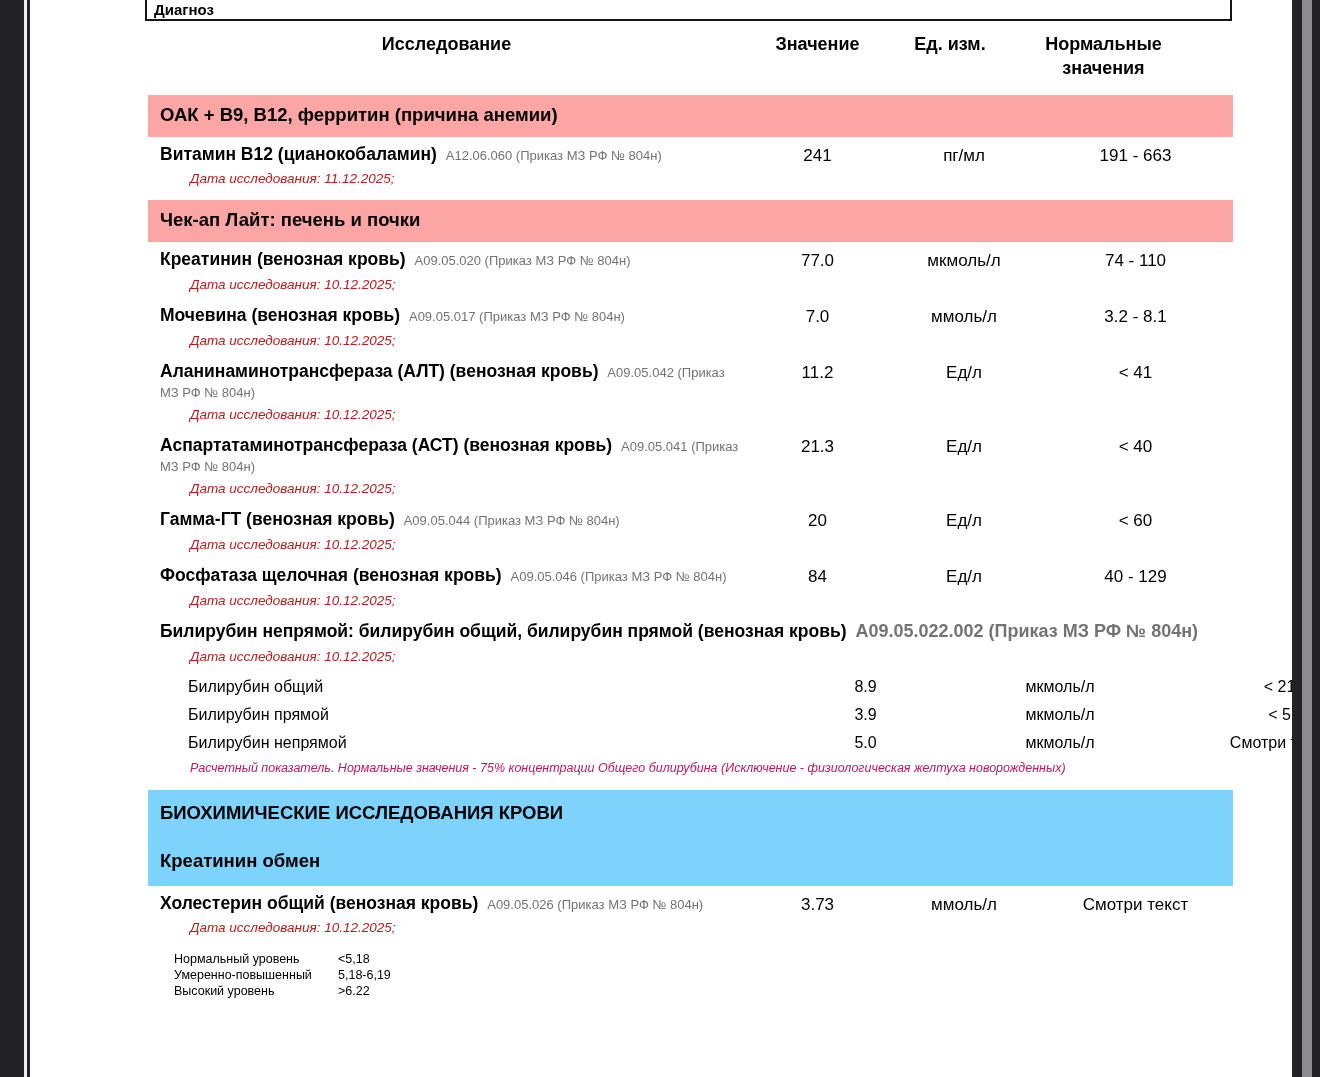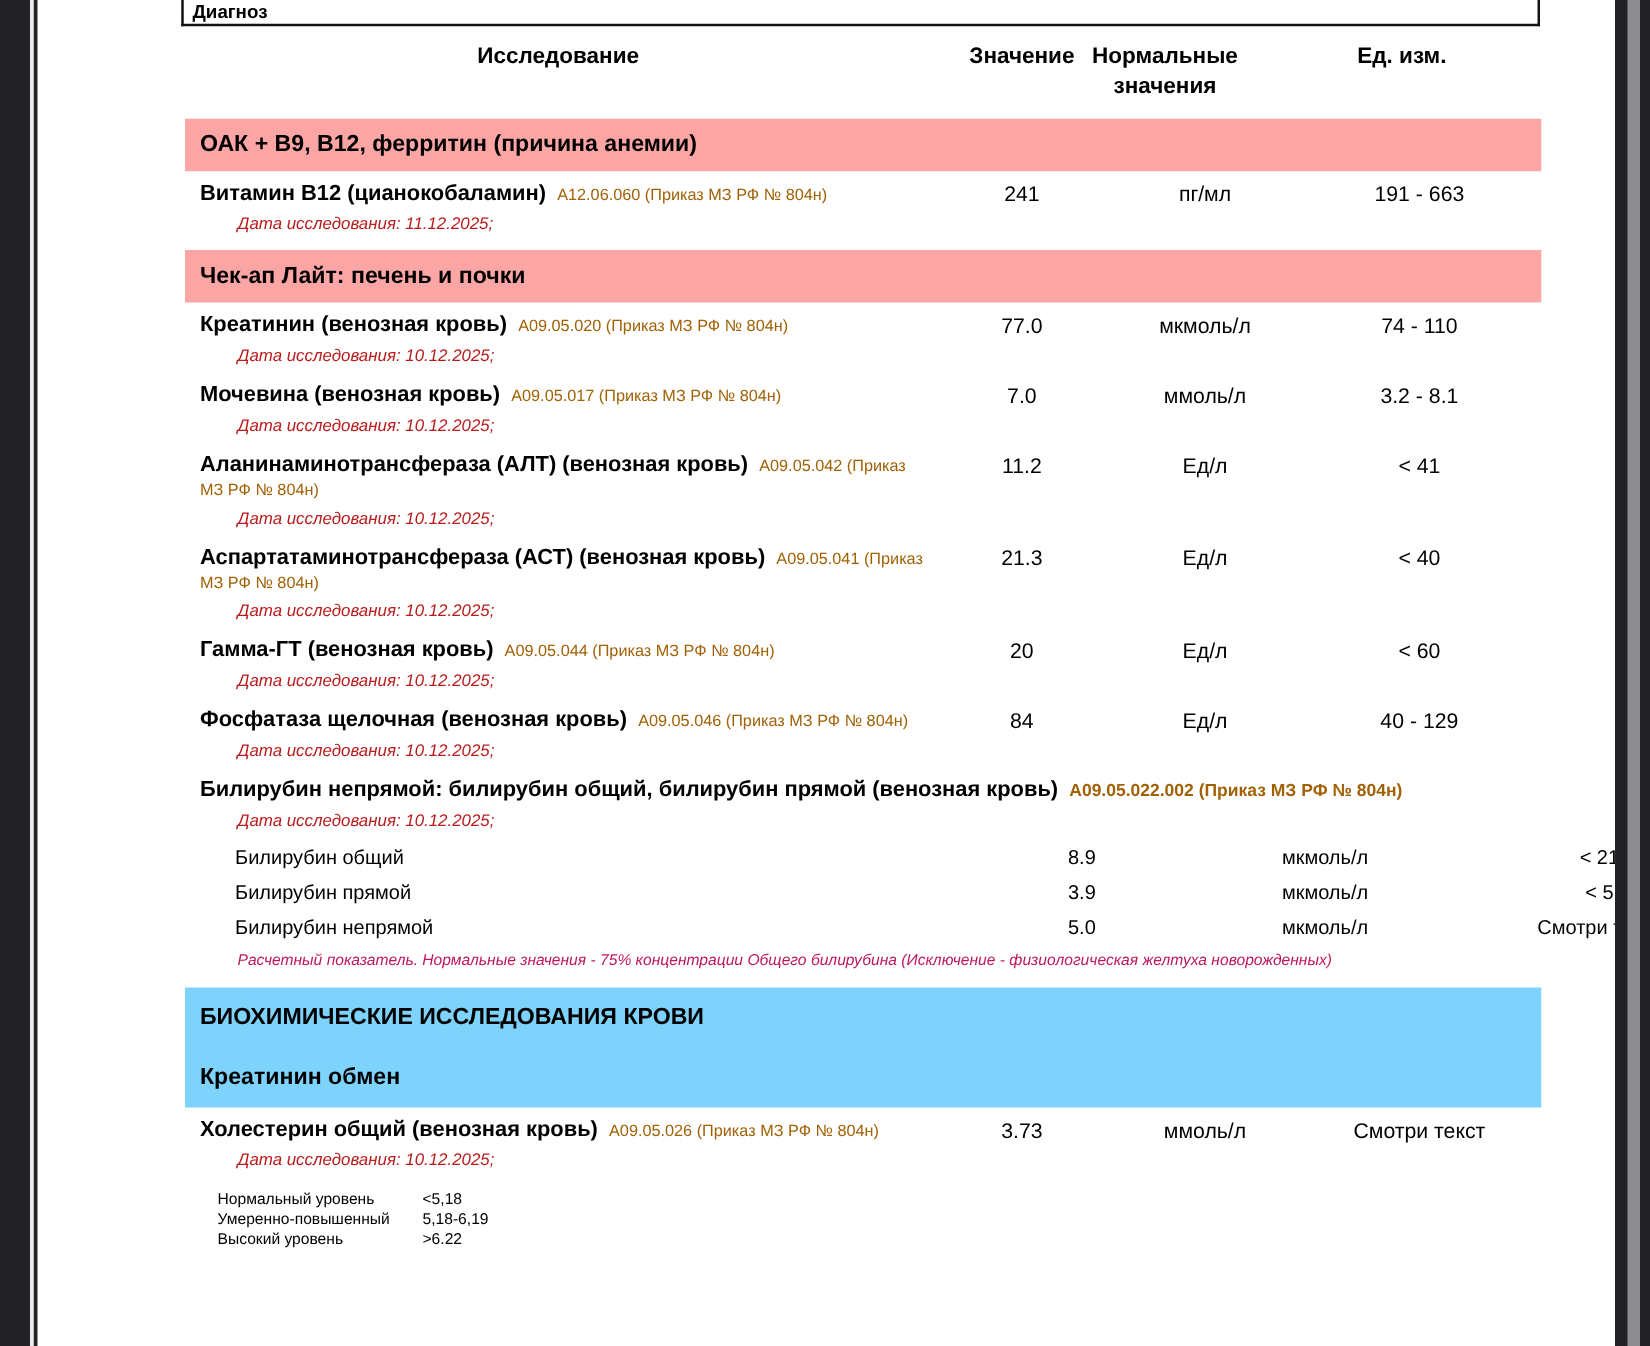--- a/index.html
+++ b/index.html
@@ -38,22 +38,22 @@
   .section { background: #fca5a5; margin: 14px 0 -6px 0; padding: 9px 0 11px 12px;
              font-weight: bold; font-size: 18.5px; }
 
   .band { background: #7dd3fc; margin: 15px 0 -6px 0; padding: 12px 0 14px 12px; }
   .band .band-title { font-weight: bold; font-size: 18.5px; }
   .band .band-title + .band-title { margin-top: 26px; }
 
   .test-row { margin-top: 13px; align-items: start; }
   .name-cell { padding-left: 12px; }
   .test-name { font-weight: bold; font-size: 17.5px; line-height: 1.25; }
-  .test-code { font-weight: normal; font-size: 13px; color: #a16207; text-align: right; }
-  .test-code.bold { font-weight: bold; font-size: 14px; }
+  .test-code { font-weight: normal; font-size: 13px; color: #737373; text-align: right; }
+  .test-code.bold { font-weight: bold; font-size: 18px; }
   .test-date { font-style: italic; font-size: 13.5px; margin: 6px 0 0 30px; color: #b91c1c; }
 
   .cell { font-size: 17px; text-align: center; padding-top: 2px; }
 
   .subrow { margin-top: 10px; align-items: start; gap: 48px; }
   .subrow.first { margin-top: 14px; }
   .subrow .sub-name { padding-left: 40px; font-size: 16px; }
   .subrow .cell { padding-top: 0; font-size: 16px; }
 
   .footnote { margin: 9px 0 0 42px; font-style: italic; font-size: 12.5px; color: #be185d; }
@@ -68,25 +68,25 @@
   <div class="page">
 
     <div class="diag-box">
       <span>Диагноз</span>
     </div>
 
     <div class="content">
       <div class="grid thead">
         <div class="th th-test">Исследование</div>
         <div class="th th-value">Значение</div>
+        <div class="th th-unit">Ед. изм.</div>
         <div class="th th-normal">
           <div>Нормальные</div>
           <div>значения</div>
         </div>
-        <div class="th th-unit">Ед. изм.</div>
       </div>
       <div id="blocks">
           <div class="section">ОАК + B9, B12, ферритин (причина анемии)</div>
           <div class="grid test-row">
             <div class="name-cell">
               <div><span class="test-name">Витамин B12 (цианокобаламин)</span>&nbsp;&nbsp;<span class="test-code">А12.06.060 (Приказ МЗ РФ № 804н)</span></div>
               <div class="test-date">Дата исследования: 11.12.2025;</div>
             </div>
             <div class="cell">241</div>
             <div class="cell">пг/мл</div>

